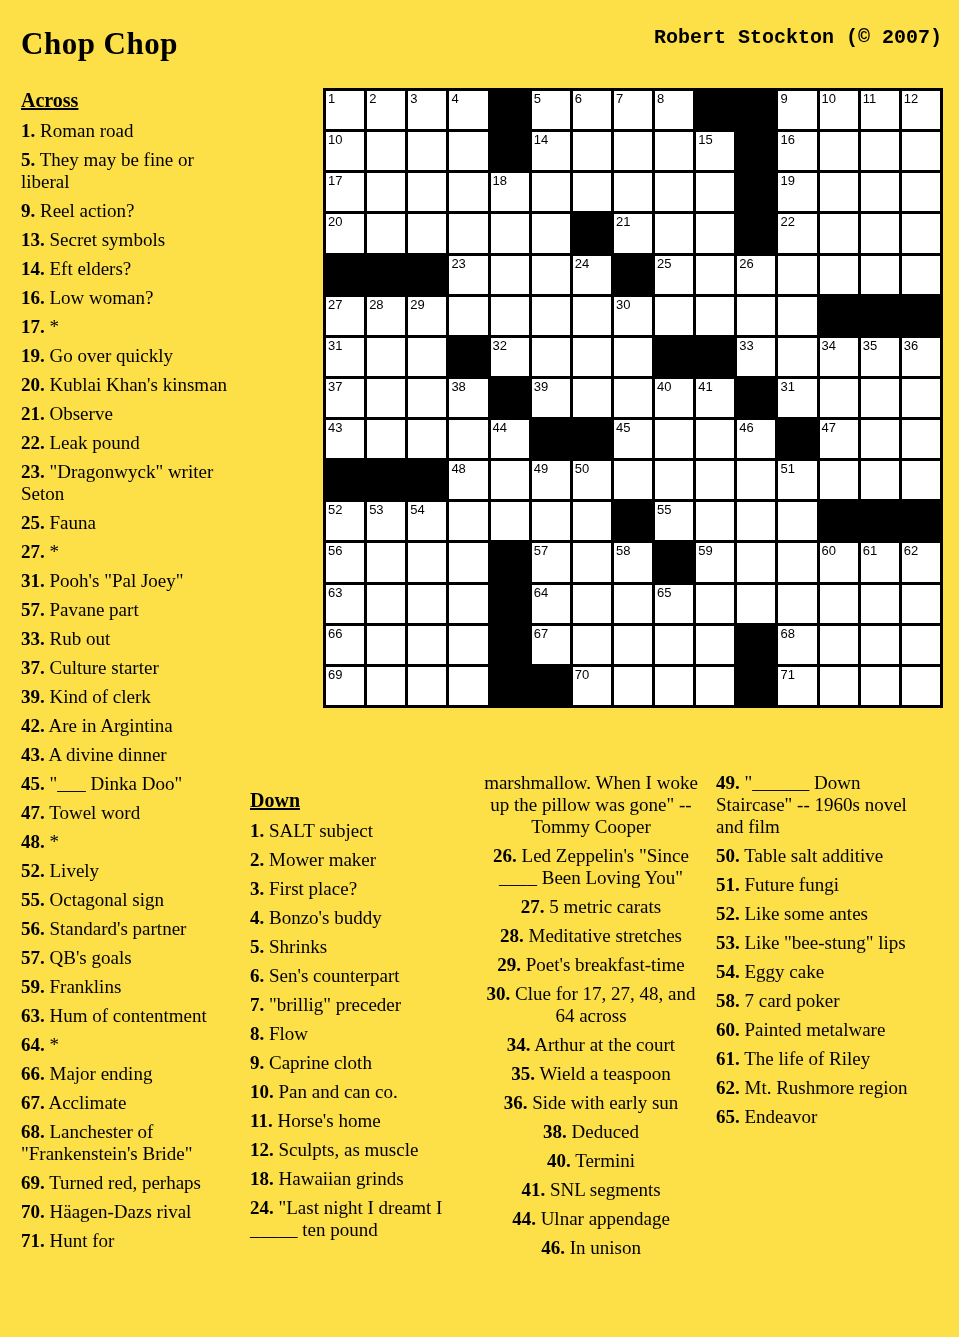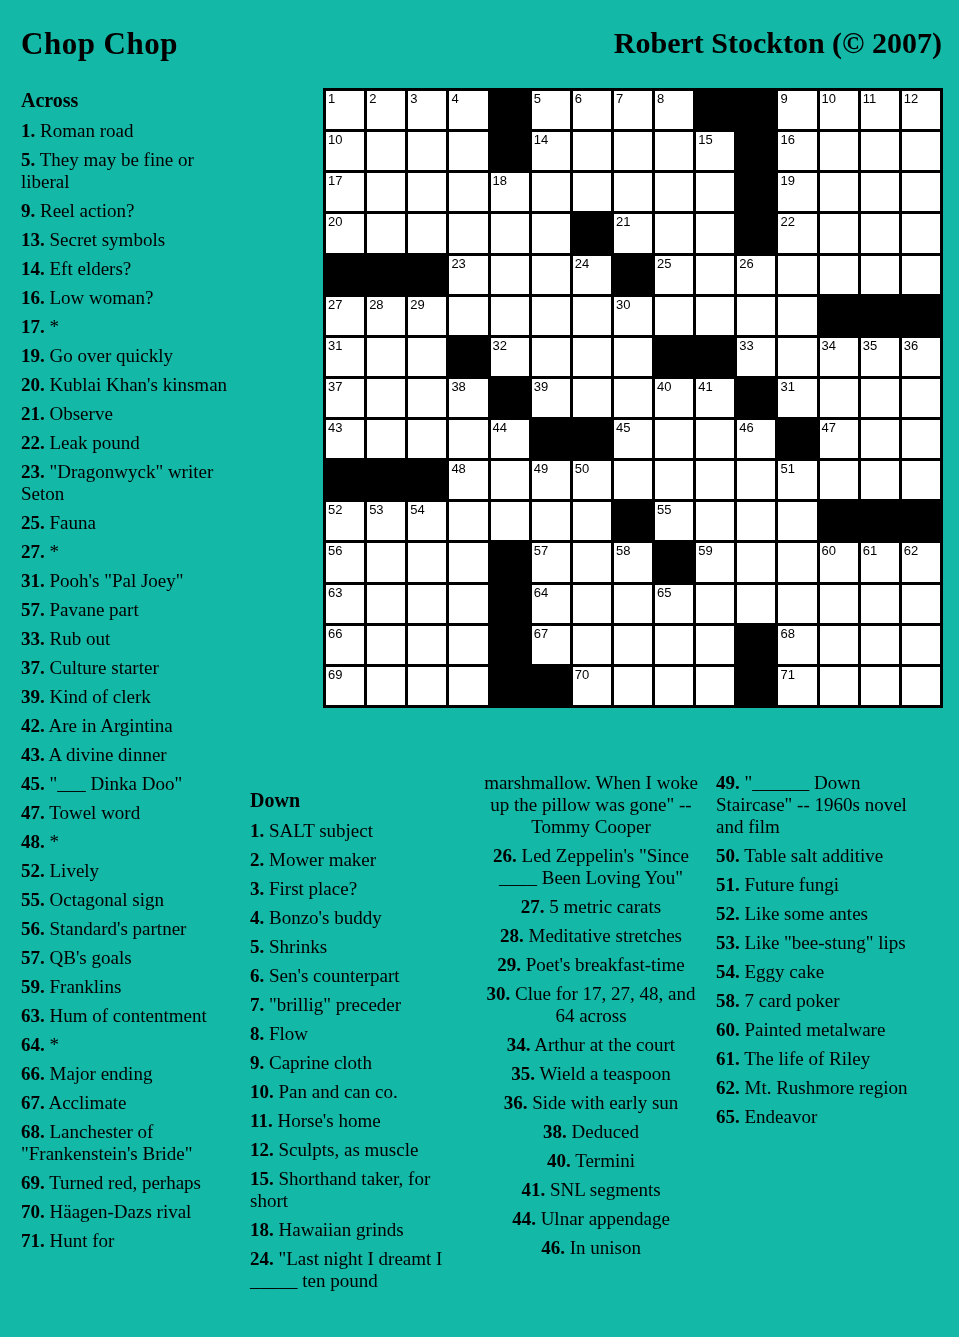--- a/index.html
+++ b/index.html
@@ -1,38 +1,39 @@
 <!DOCTYPE html>
 <html><head>
 <meta charset="utf-8">
 <style>
   html, body { margin: 0; padding: 0; background: #ffffff; }
   .page {
     position: relative;
     width: 959px;
     height: 1337px;
-    background: #14b8a6;
+    background: #fde047;
     font-family: "Liberation Serif", serif;
     color: #000000;
     overflow: hidden;
   }
   .title {
     position: absolute;
     left: 21px;
     top: 26px;
     font-size: 31px;
     font-weight: bold;
     letter-spacing: 0.5px;
   }
   .byline {
     position: absolute;
     right: 17px;
     top: 26px;
-    font-size: 30px;
+    font-size: 20px;
     font-weight: bold;
+    font-family: Liberation Mono, monospace;
   }
   .grid {
     position: absolute;
     left: 323px;
     top: 88px;
     width: 614px;
     height: 614px;
     padding: 3px;
     background: #000000;
     display: grid;
@@ -54,20 +55,21 @@
   .clue-col { position: absolute; }
   .across-col { left: 21px; top: 89px;  width: 218px; }
   .down-col-1 { left: 250px; top: 789px; width: 205px; }
   .down-col-2 { left: 484px; top: 772px; width: 214px; text-align: center; }
   .down-col-3 { left: 716px; top: 772px; width: 222px; }
   .clue-heading {
     font-size: 20px;
     font-weight: bold;
     margin: 0 0 9px 0;
     line-height: 22px;
+    text-decoration: underline;
   }
   p.clue {
     font-size: 19px;
     line-height: 22px;
     margin: 0 0 7px 0;
   }
   p.clue b { font-weight: bold; }
 </style>
 </head>
 <body>
@@ -499,21 +501,20 @@
         <p class="clue"><b>3.</b> <span>First place?</span></p>
         <p class="clue"><b>4.</b> <span>Bonzo's buddy</span></p>
         <p class="clue"><b>5.</b> <span>Shrinks</span></p>
         <p class="clue"><b>6.</b> <span>Sen's counterpart</span></p>
         <p class="clue"><b>7.</b> <span>"brillig" preceder</span></p>
         <p class="clue"><b>8.</b> <span>Flow</span></p>
         <p class="clue"><b>9.</b> <span>Caprine cloth</span></p>
         <p class="clue"><b>10.</b> <span>Pan and can co.</span></p>
         <p class="clue"><b>11.</b> <span>Horse's home</span></p>
         <p class="clue"><b>12.</b> <span>Sculpts, as muscle</span></p>
-        <p class="clue"><b>15.</b> <span>Shorthand taker, for short</span></p>
         <p class="clue"><b>18.</b> <span>Hawaiian grinds</span></p>
         <p class="clue"><b>24.</b> <span>"Last night I dreamt I _____ ten pound</span></p>
       </div>
   </div>
 
   <div class="clue-col down-col-2">
     <p class="clue">marshmallow. When I woke up the pillow was gone" -- Tommy Cooper</p>
     <div id="down-list-2">
         <p class="clue"><b>26.</b> <span>Led Zeppelin's "Since ____ Been Loving You"</span></p>
         <p class="clue"><b>27.</b> <span>5 metric carats</span></p>

